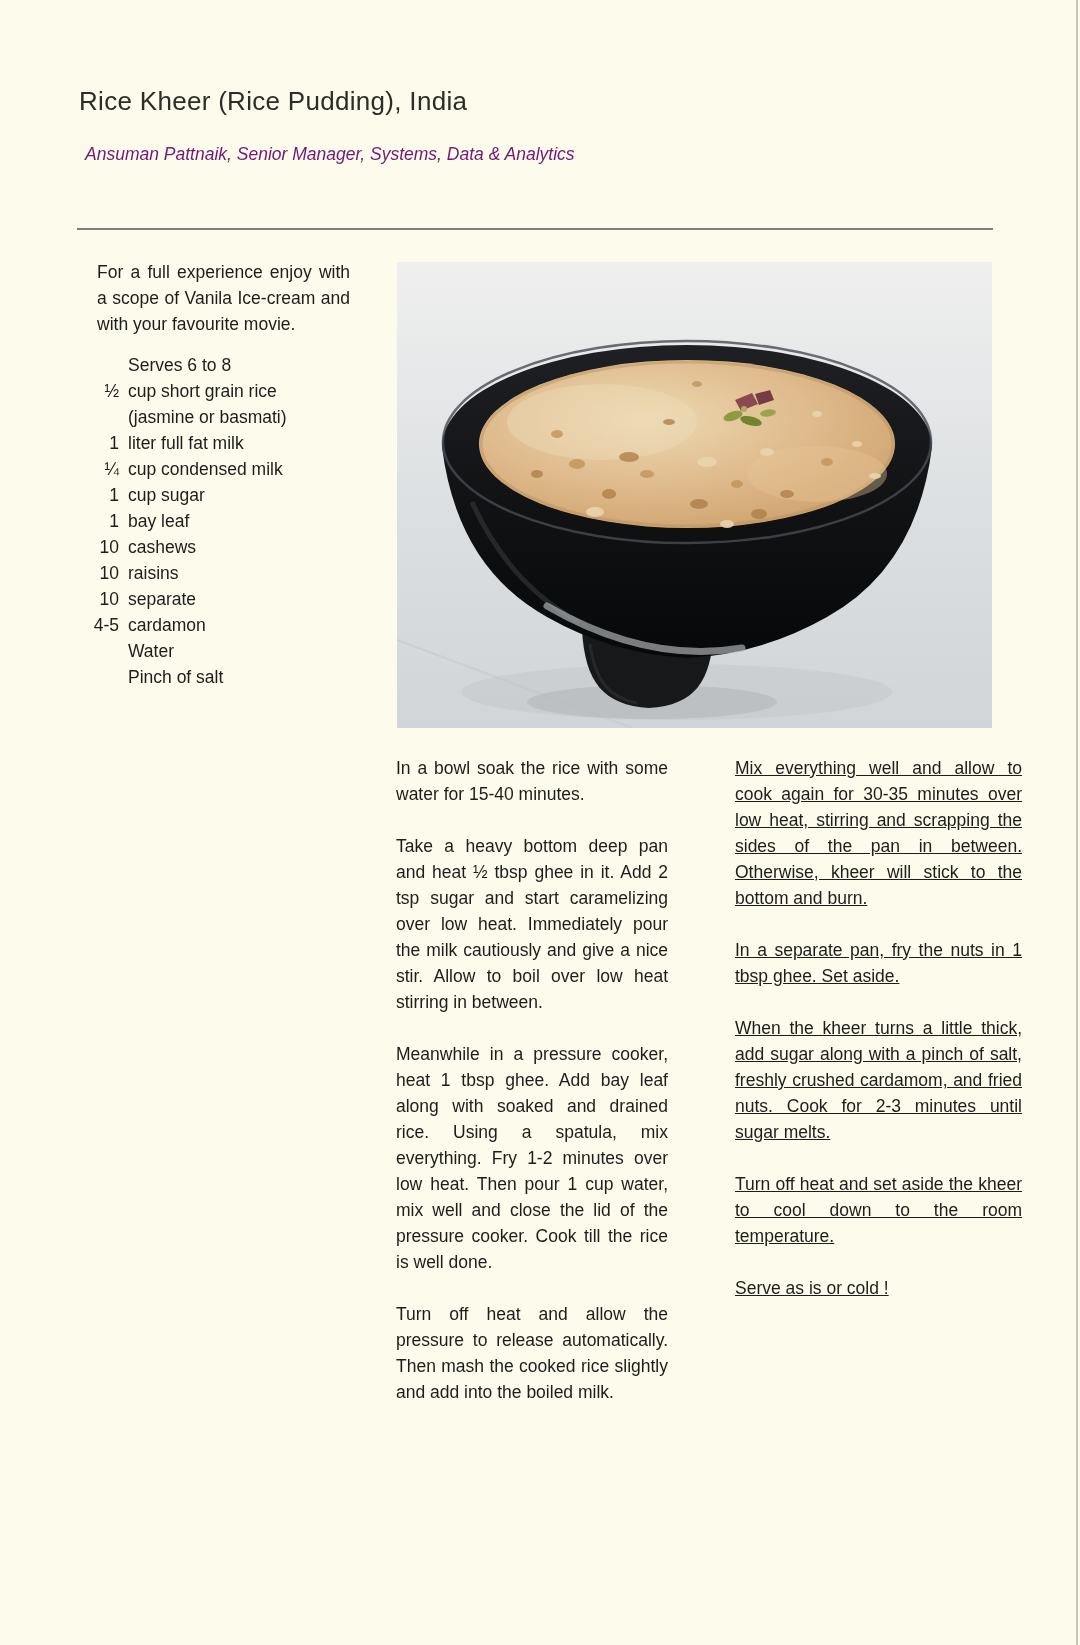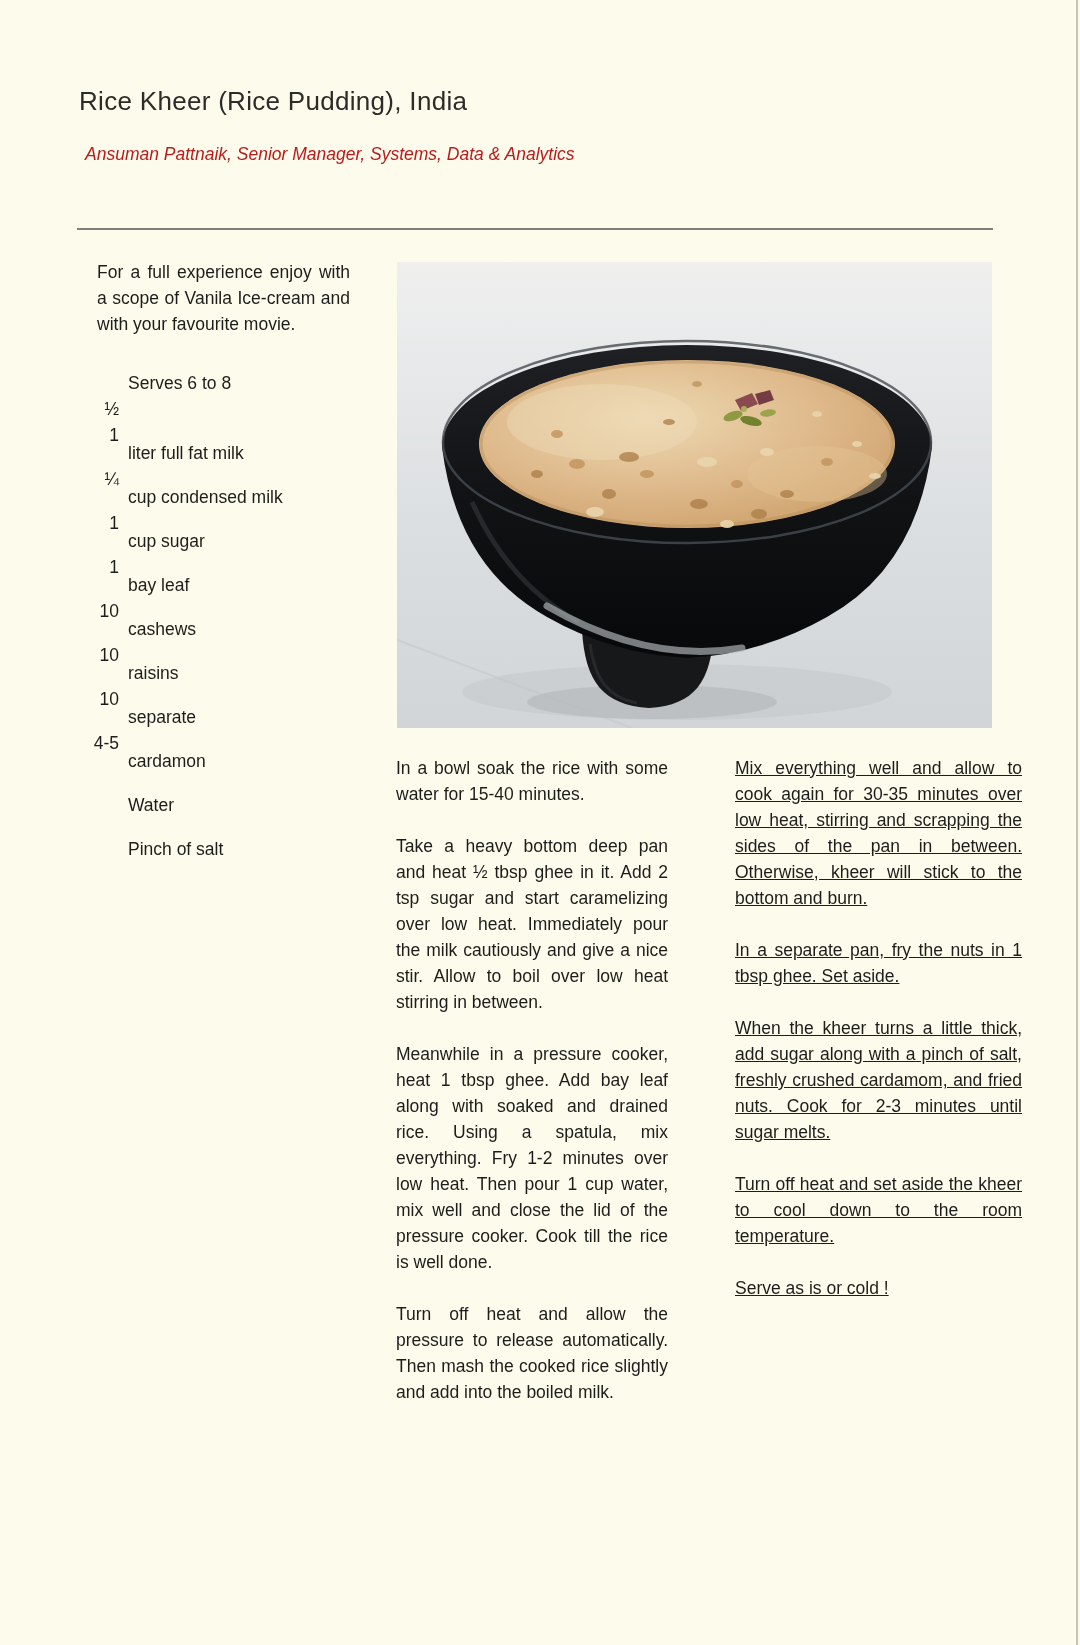--- a/index.html
+++ b/index.html
@@ -21,21 +21,21 @@
     letter-spacing: .3px;
     color: #2c2c28;
     white-space: nowrap;
   }
   .byline {
     position: absolute;
     left: 85px; top: 141px;
     font-style: italic;
     font-size: 17.5px;
     line-height: 26px;
-    color: #b91c1c;
+    color: #701a75;
     white-space: nowrap;
   }
   .rule {
     position: absolute;
     left: 77px; top: 228px;
     width: 916px; height: 2px;
     background: #7e7e7a;
     border: 0; margin: 0;
   }
   .intro {
@@ -49,21 +49,21 @@
   }
   .ingredients {
     position: absolute;
     left: 85px; top: 352px;
     width: 290px;
     font-size: 17.5px;
     line-height: 26px;
   }
   .ing-row { display: flex; }
   .ing-qty { flex: 0 0 34px; width: 34px; text-align: right; }
-  .ing-name { margin-left: 9px; white-space: pre-line; margin-top: 18px; }
+  .ing-name { margin-left: 9px; white-space: pre-line; }
   .photo {
     position: absolute;
     left: 397px; top: 262px;
     width: 595px; height: 466px;
     margin: 0;
   }
   .photo svg { display: block; width: 595px; height: 466px; }
   .col {
     position: absolute;
     top: 755px;
@@ -97,20 +97,22 @@
 
   <div class="ingredients">
 
       <div class="ing-row">
         <span class="ing-qty"></span>
         <span class="ing-name">Serves 6 to 8</span>
       </div>
 
       <div class="ing-row">
         <span class="ing-qty">½</span>
+        <span class="ing-name">cup short grain rice
+(jasmine or basmati)</span>
       </div>
 
       <div class="ing-row">
         <span class="ing-qty">1</span>
         <span class="ing-name">liter full fat milk</span>
       </div>
 
       <div class="ing-row">
         <span class="ing-qty">¼</span>
         <span class="ing-name">cup condensed milk</span>

